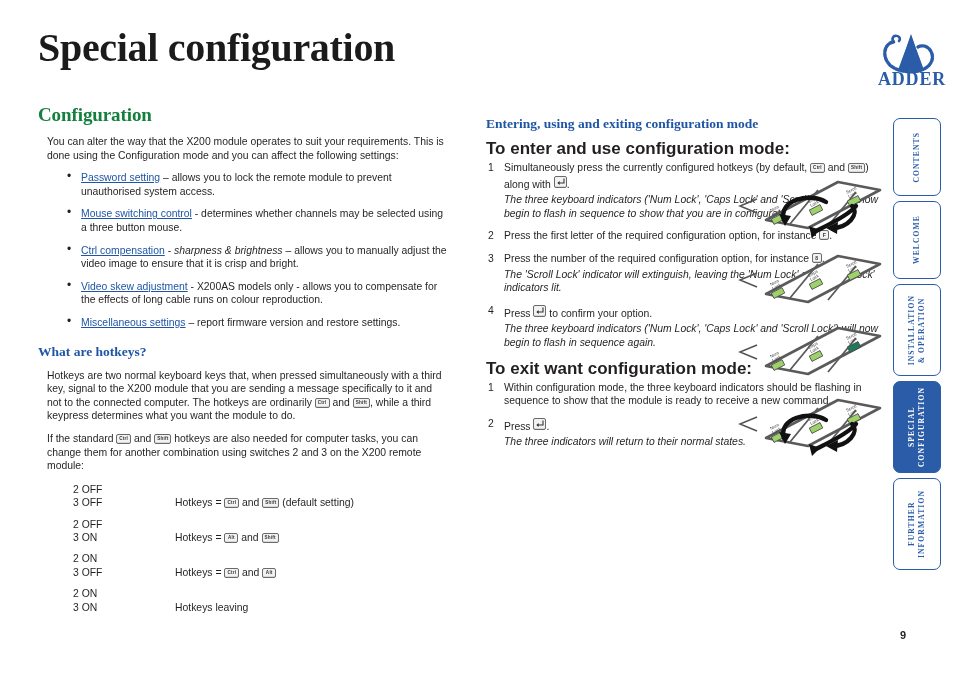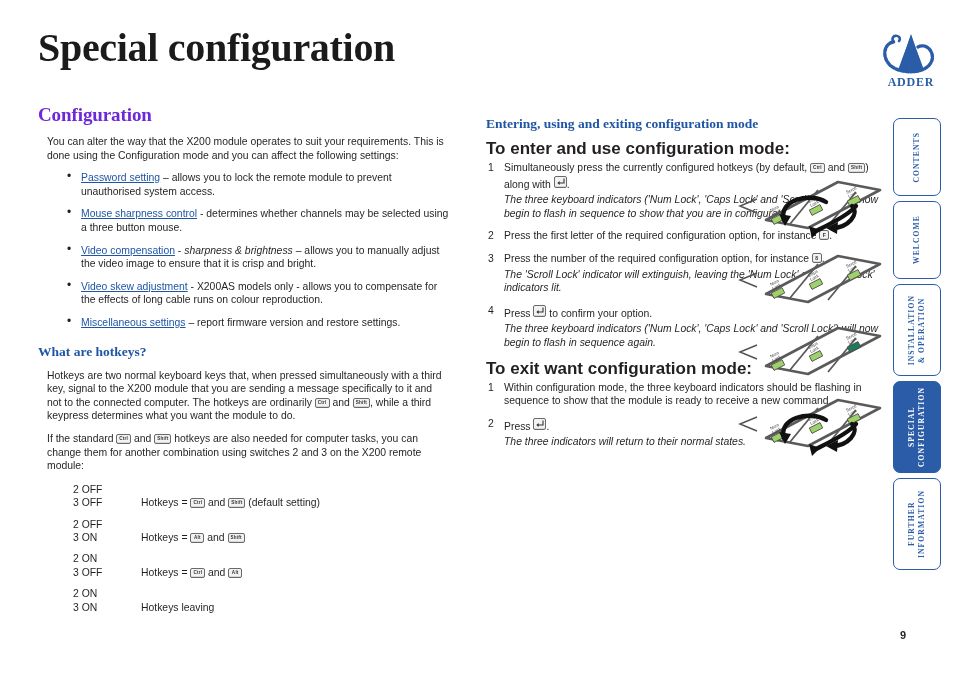--- a/index.html
+++ b/index.html
@@ -37,21 +37,21 @@
   .col-right {
     position: absolute;
     left: 486px; top: 116px;
     width: 400px;
   }
 
   h2.section-head {
     font-family: "Liberation Serif", serif;
     font-weight: bold;
     font-size: 19px;
-    color: #6d28d9;
+    color: #15803d;
     margin: 0 0 4px 0;
     letter-spacing: -0.1px;
   }
   h3.sub-head {
     font-family: "Liberation Serif", serif;
     font-weight: bold;
     font-size: 13.5px;
     color: #1f55a5;
     margin: 14px 0 2px 0;
   }
@@ -132,21 +132,21 @@
   }
   .key.enter svg { display: block; margin: 0 auto; }
 
   
   .switch-table {
     margin-top: 10px;
     margin-left: 35px;
     font-size: 10.4px;
     line-height: 13.4px;
   }
-  .sw-row { display: flex; margin-bottom: 8px; }
+  .sw-row { display: flex; margin-bottom: 8px; gap: 34px; }
   .sw-states { width: 68px; }
   .sw-val { padding-top: 13.4px; }
 
   
   ol.steps { margin: 0; padding: 0; list-style: none; }
   ol.steps > li {
     position: relative;
     padding-left: 18px;
     margin-bottom: 9px;
     font-size: 10.4px;
@@ -202,21 +202,21 @@
     position: absolute;
     left: 878px; top: 28px;
     width: 66px; height: 62px;
   }
   .logo .brand {
     position: absolute;
     bottom: 0; left: 0; width: 100%;
     text-align: center;
     font-family: "Liberation Serif", serif;
     font-weight: bold;
-    font-size: 12px;
+    font-size: 18px;
     letter-spacing: 0.8px;
     color: #2a5ca8;
   }
 
   
   .page-num {
     position: absolute;
     left: 900px; top: 629px;
     font-size: 11px;
     font-weight: bold;
@@ -246,22 +246,22 @@
   </svg>
   <div class="brand">ADDER</div>
 </div>
 
 <div class="col-left">
   <h2 class="section-head">Configuration</h2>
   <p class="body indent">You can alter the way that the X200 module operates to suit your requirements. This is done using the Configuration mode and you can affect the following settings:</p>
 
   <ul class="bullets" id="bullet-list">
       <li class="body"><a class="link" href="#">Password setting</a> – allows you to lock the remote module to prevent unauthorised system access.</li>
-      <li class="body"><a class="link" href="#">Mouse sharpness control</a> - determines whether channels may be selected using a three button mouse.</li>
-      <li class="body"><a class="link" href="#">Video compensation</a> - <em>sharpness &amp; brightness</em> – allows you to manually adjust the video image to ensure that it is crisp and bright.</li>
+      <li class="body"><a class="link" href="#">Mouse switching control</a> - determines whether channels may be selected using a three button mouse.</li>
+      <li class="body"><a class="link" href="#">Ctrl compensation</a> - <em>sharpness &amp; brightness</em> – allows you to manually adjust the video image to ensure that it is crisp and bright.</li>
       <li class="body"><a class="link" href="#">Video skew adjustment</a> - X200AS models only - allows you to compensate for the effects of long cable runs on colour reproduction.</li>
       <li class="body"><a class="link" href="#">Miscellaneous settings</a> – report firmware version and restore settings.</li>
     </ul>
 
   <h3 class="sub-head indent">What are hotkeys?</h3>
   <p class="body indent" id="hk-p1">Hotkeys are two normal keyboard keys that, when pressed simultaneously with a third key, signal to the X200 module that you are sending a message specifically to it and not to the connected computer. The hotkeys are ordinarily <span class="key">Ctrl</span> and <span class="key">Shift</span>, while a third keypress determines what you want the module to do.</p>
   <p class="body indent" style="margin-top:7px" id="hk-p2">If the standard <span class="key">Ctrl</span> and <span class="key">Shift</span> hotkeys are also needed for computer tasks, you can change them for another combination using switches 2 and 3 on the X200 remote module:</p>
 
   <div class="switch-table" id="switch-table">
       <div class="sw-row">

